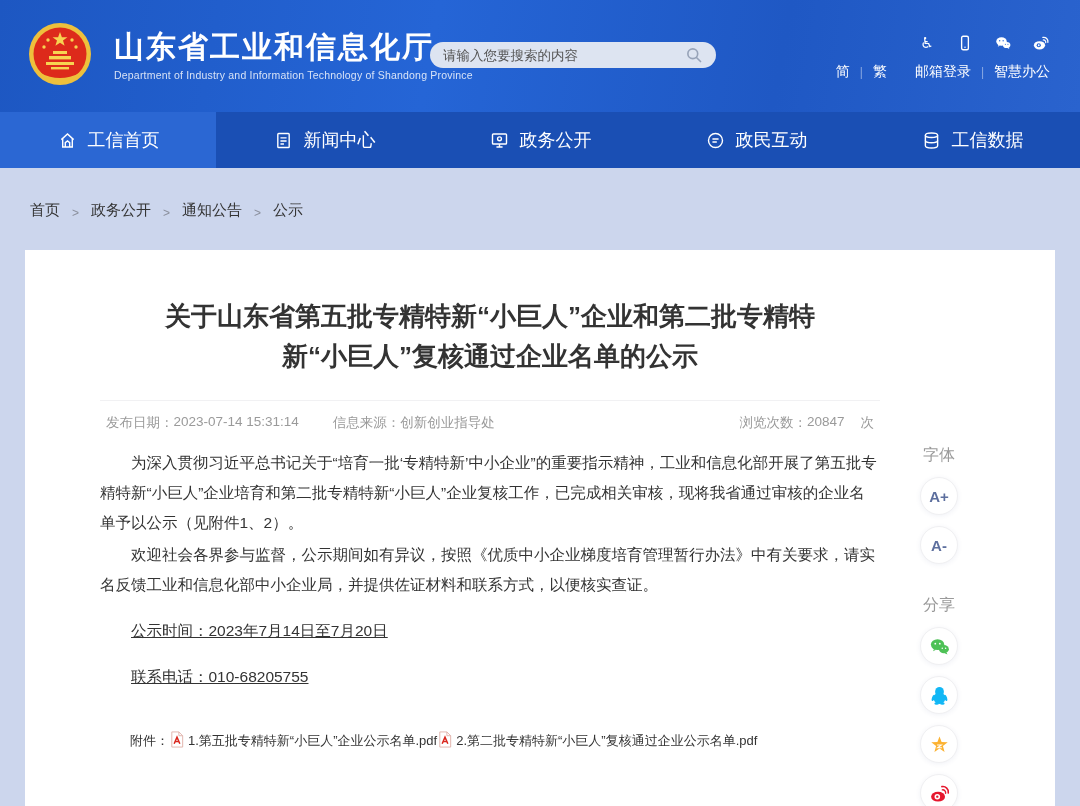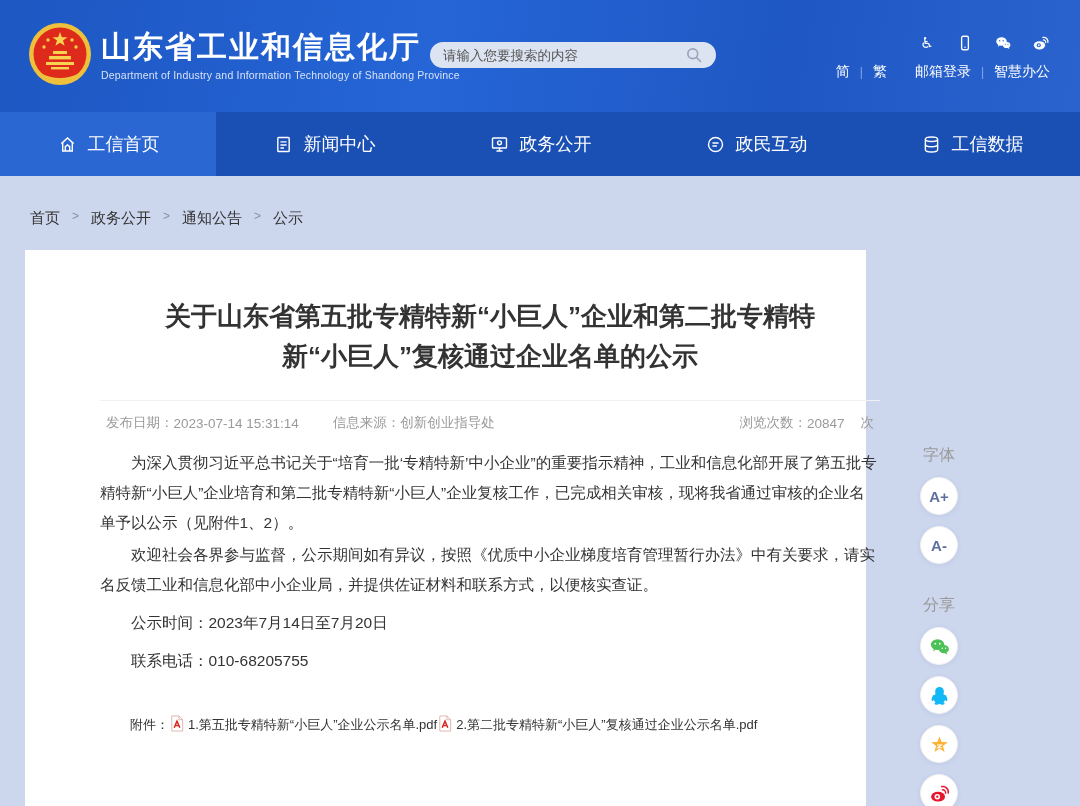--- a/index.html
+++ b/index.html
@@ -11,21 +11,21 @@
     color:#333;
   }
   
   .header {
     height:112px;
     background: linear-gradient(100deg,#1d57c2 0%,#2565d6 40%,#1f58c4 72%,#2a63ce 100%);
     position:relative;
   }
   .brand { position:absolute; left:28px; top:21px; display:flex; align-items:center; }
   .emblem { width:64px; height:68px; }
-  .brand-text { margin-left:9px; }
+  .brand-text { margin-left:22px; }
   .site-title { color:#fff; font-size:30px; font-weight:bold; letter-spacing:2px; line-height:34px; }
   .site-subtitle { color:rgba(255,255,255,.82); font-size:10.5px; margin-top:5px; letter-spacing:.2px; }
   .search-box {
     position:absolute; left:430px; top:42px; width:286px; height:26px;
     background:#dde4f1; border-radius:17px;
     display:flex; align-items:center; padding:0 13px;
   }
   .search-box input {
     flex:1; border:none; outline:none; background:transparent;
     font-size:13.5px; color:#333; font-family:inherit;
@@ -33,52 +33,52 @@
   .search-box input::placeholder { color:#555; }
   .search-btn { width:18px; height:18px; cursor:pointer; display:flex; }
   .top-right { position:absolute; right:30px; top:34px; text-align:right; }
   .top-icons { display:flex; justify-content:flex-end; gap:20px; align-items:center; }
   .top-icons .ticon { width:18px; height:18px; color:#fff; font-size:15px; line-height:18px; cursor:pointer; text-align:center; }
   .top-links { margin-top:11px; display:flex; align-items:center; gap:10px; font-size:14px; color:#fff; }
   .top-links .sep { color:rgba(255,255,255,.45); font-size:12px; }
   .top-links .lang-group { margin-right:18px; display:flex; gap:10px; align-items:center; }
   .top-links span[data-interactable="true"] { cursor:pointer; }
   
-  .nav { height:64px; background:#1a4fb4; display:flex; }
+  .nav { height:56px; background:#1a4fb4; display:flex; }
   .nav-item {
     flex:1; display:flex; align-items:center; justify-content:center; gap:10px;
     color:#fff; font-size:18px; cursor:pointer;
   }
   .nav-item.active { background:#2b67d3; }
   .nav-item svg { width:21px; height:21px; }
   
-  .breadcrumb { padding:33px 0 0 30px; font-size:15px; color:#333; display:flex; align-items:flex-start; }
+  .breadcrumb { padding:33px 0 0 30px; font-size:15px; color:#333; display:flex; align-items:flex-end; }
   .breadcrumb .crumb { cursor:pointer; }
   .breadcrumb .bsep { margin:0 12px; color:#8a8f9c; font-size:12px; }
   
   .card {
-    position:absolute; left:25px; top:250px; width:841px; height:556px;
+    position:absolute; left:25px; top:250px; width:1030px; height:556px;
     background:#fff;
   }
   .article { margin-left:75px; width:780px; }
   .article-title {
     margin:46px auto 0; max-width:680px;
     font-size:26px; font-weight:bold; line-height:40px; text-align:center; color:#333;
   }
   .meta {
     margin-top:24px; border-top:1px solid #f1f1f3;
-    padding:13px 6px 0; display:flex; align-items:center;
+    padding:13px 6px 0; display:flex; 
     font-size:13.5px; color:#9a9a9a;
   }
   .meta .m-src { margin-left:34px; }
   .meta .m-views { margin-left:auto; }
   .meta .m-unit { margin-left:16px; }
   .body-text { margin-top:16px; font-size:15.5px; line-height:30px; color:#333; }
   .body-text p { text-indent:2em; margin-bottom:2px; }
-  .body-text p.spaced { margin-top:8px; }
+  .body-text p.spaced { margin-top:16px;text-decoration:underline; }
   .attachments { margin-top:34px; padding-left:30px; display:flex; font-size:13px; color:#333; }
   .attach-label { line-height:30px; }
   .attach-list { display:flex; flex-direction:row; }
   .attach-item { display:flex; align-items:center; line-height:30px; cursor:pointer; }
   .attach-item svg { width:16px; height:17px; margin-right:3px; margin-top:-4px; }
   
   .side-tools {
     position:absolute; left:886px; top:195px; width:56px;
     display:flex; flex-direction:column; align-items:center;
   }

